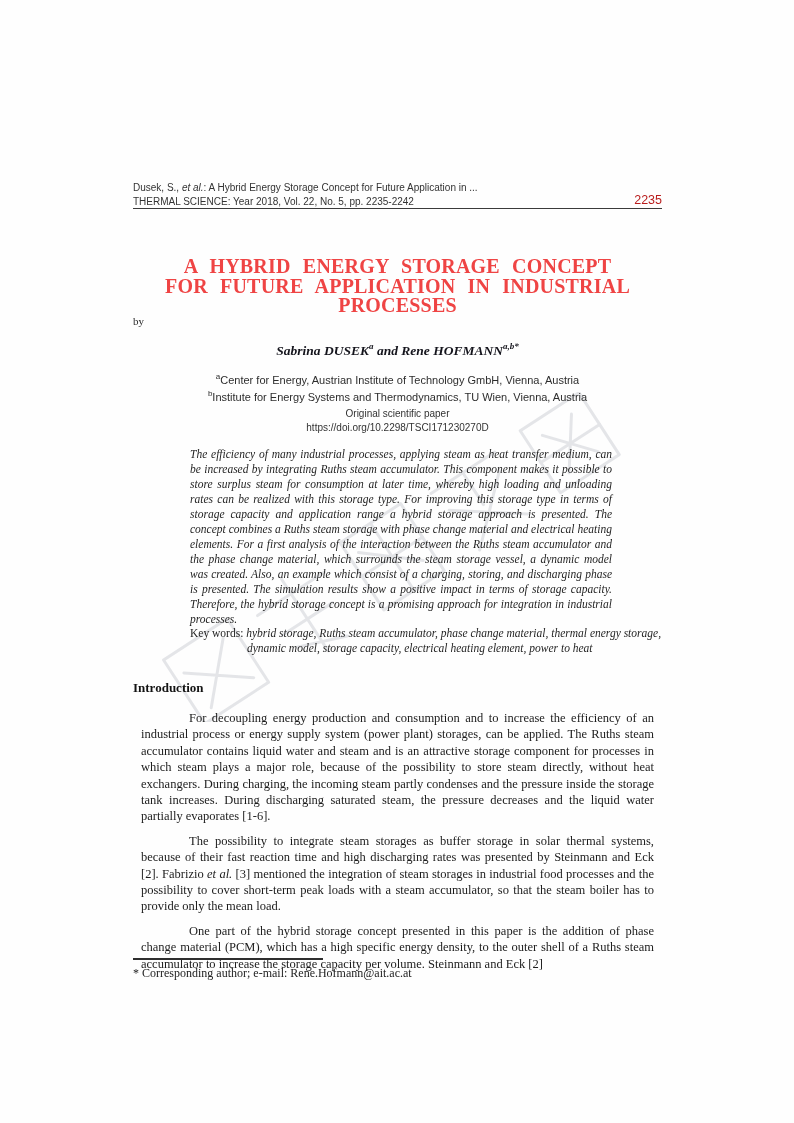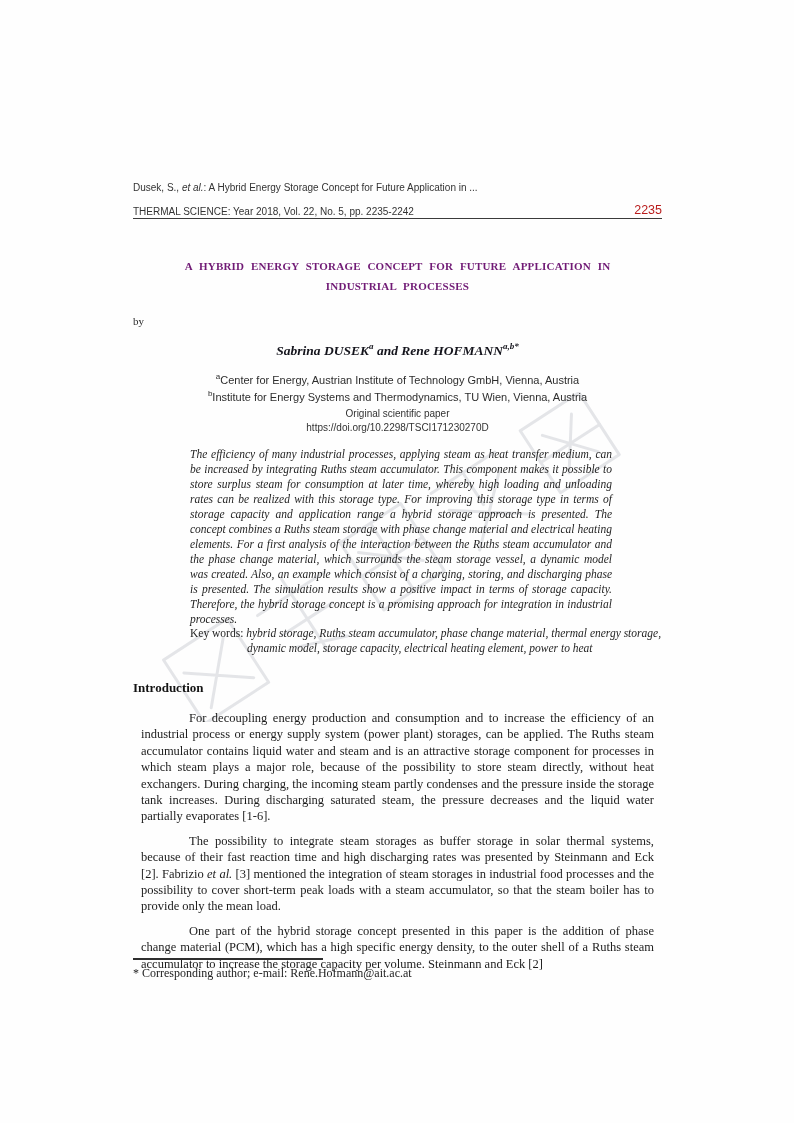--- a/index.html
+++ b/index.html
@@ -14,39 +14,39 @@
   }
 
   
   .running-head {
     position: absolute;
     left: 133px; top: 182px; width: 529px;
     font-family: "Liberation Sans", sans-serif;
     font-size: 10px; line-height: 12.5px; color: #333;
   }
   .running-head .rule {
-    margin-top: 11px;
+    margin-top: 1px;
     border-bottom: 1.5px solid #3a3a3a;
   }
   .page-number {
     position: absolute;
     right: 0; bottom: 3px;
     font-size: 12.5px; color: #b91c1c;
   }
   .etal { font-style: italic; }
 
   
   .title {
     position: absolute;
     left: 133px; top: 257px; width: 529px;
     text-align: center;
     font-weight: bold;
-    font-size: 11px; line-height: 19.5px;
+    font-size: 20px; line-height: 19.5px;
     letter-spacing: 0.2px; word-spacing: 0.35em;
-    color: #701a75;
+    color: #ef4444;
   }
   .title-inner { display: inline-block; max-width: 480px; }
 
   .byline {
     position: absolute;
     left: 133px; top: 315px; width: 529px;
     font-size: 11px; color: #2c2c2c;
   }
 
   .authors {

